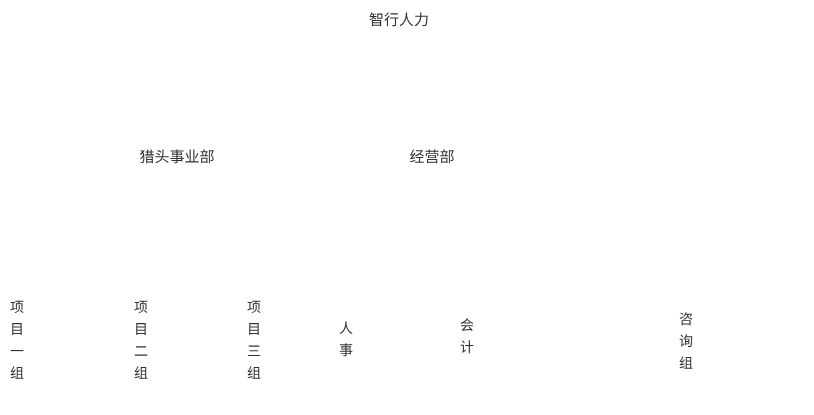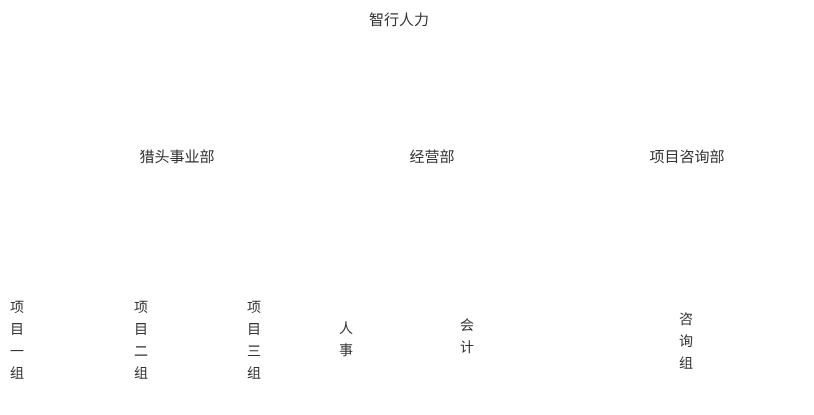--- a/index.html
+++ b/index.html
@@ -48,21 +48,20 @@
 <body>
 
 <div class="org-canvas">
 
   <span class="node node-root" style="left: 399px; top: 20px;">智行人力</span>
 
   <span class="node node-dept" style="left: 141px; top: 157px; margin-left: 36px;">猎头事业部</span>
 
   <span class="node node-dept" style="left: 410px; top: 157px; margin-left: 22px;">经营部</span>
 
-  <span class="node node-dept" style="left: 687px; top: 157px;">项目咨询部</span>
 
   <span class="node node-leaf" style="left: 16px; top: 344px;">项目一组</span>
 
   <span class="node node-leaf" style="left: 140px; top: 344px;">项目二组</span>
 
   <span class="node node-leaf" style="left: 253px; top: 344px;">项目三组</span>
 
   <span class="node node-leaf" style="left: 345px; top: 343px;">人事</span>
 
   <span class="node node-leaf" style="left: 466px; top: 340px;">会计</span>

